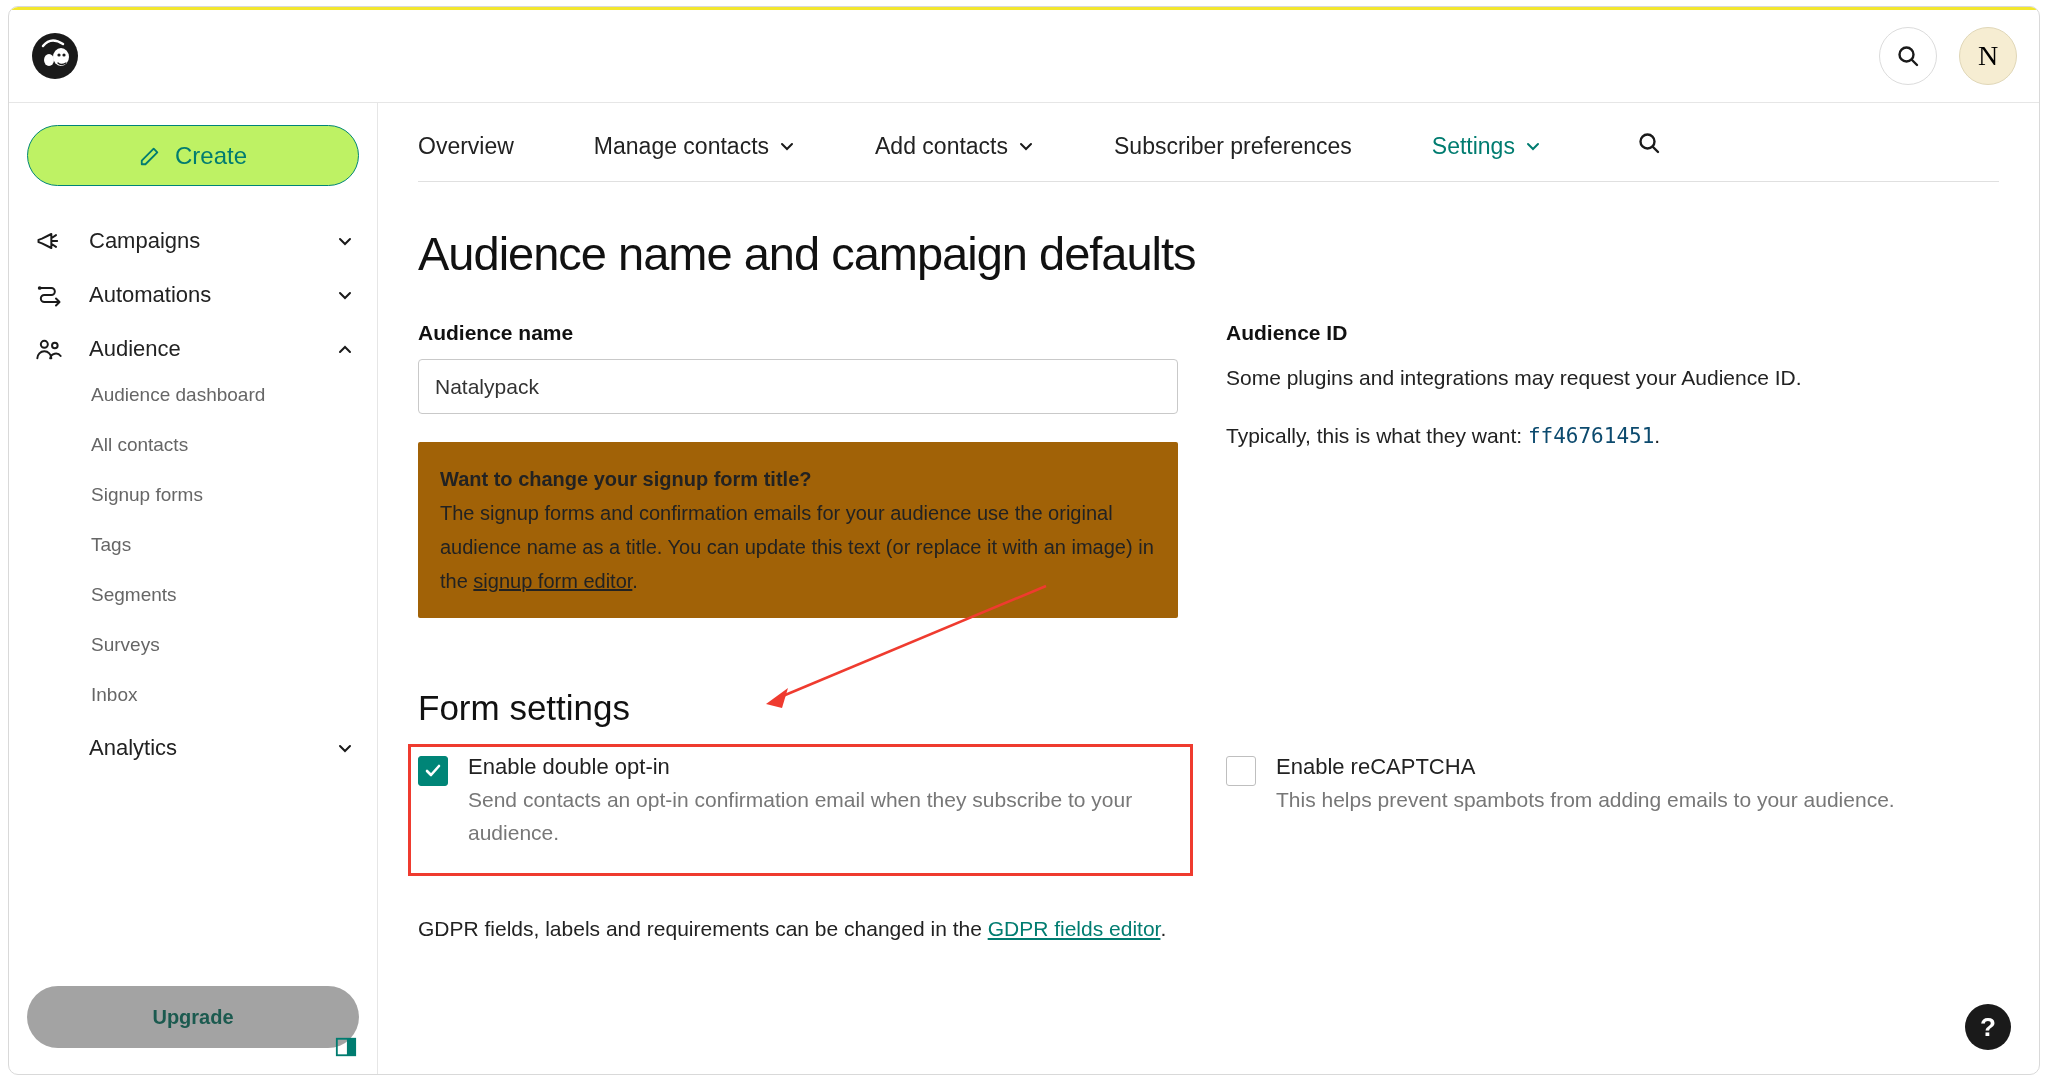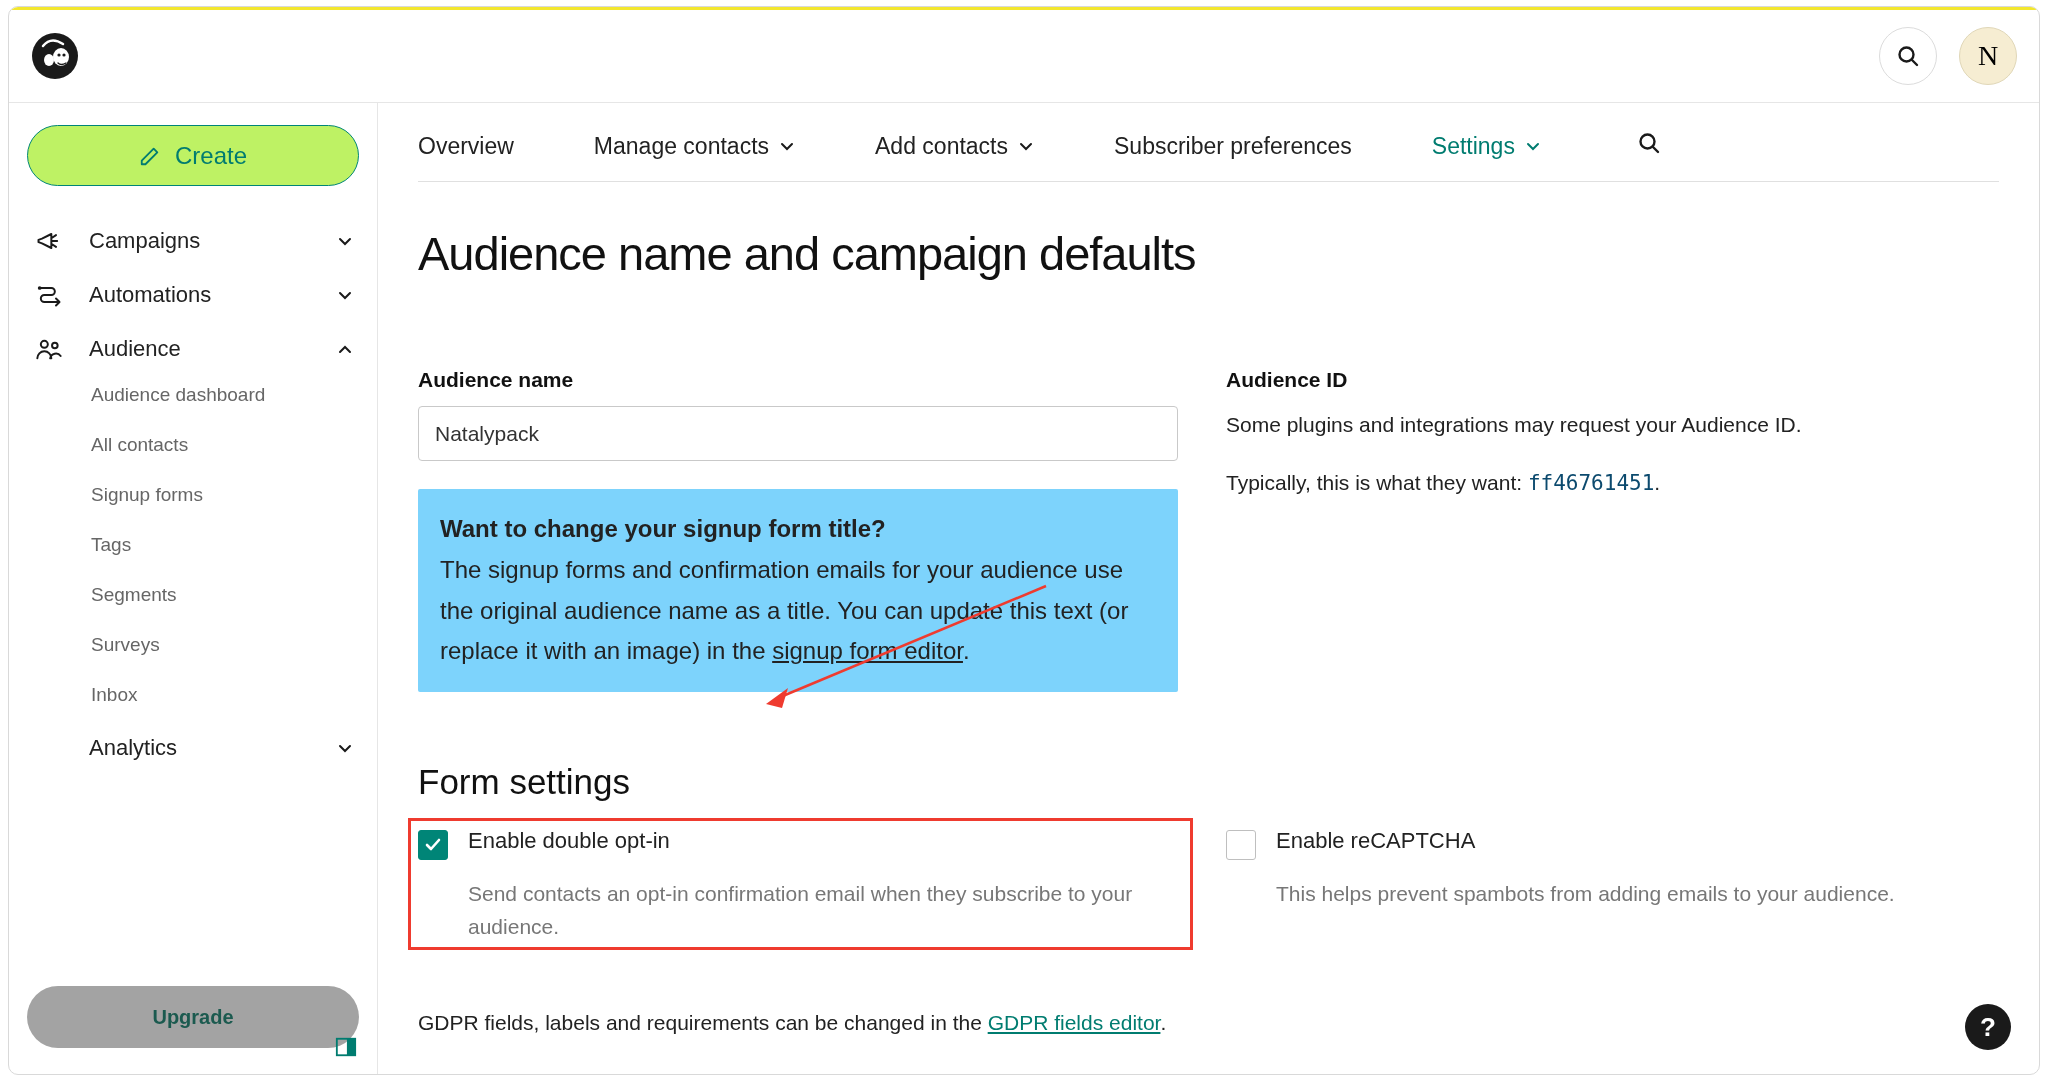--- a/index.html
+++ b/index.html
@@ -83,43 +83,43 @@
       display: flex; align-items: center; gap: 80px; padding: 28px 0 20px 0;
       border-bottom: 1px solid #e0e0e0; font-size: 23px;
     }
     .tab { color: #222; cursor: pointer; display: flex; align-items: center; gap: 10px; font-weight: 500;}
     .tab.active { color: #007c70; }
     .tabs .spacer { flex: 1; }
     .page-title { font-size: 47px; font-weight: 500; letter-spacing: -1px; margin: 44px 0 40px 0; color: #111;}
     .two-col { display: flex; gap: 48px; }
     .col-left { width: 760px; }
     .col-right { flex: 1; }
-    .field-label { font-size: 21px; font-weight: 600; margin-bottom: 14px; color: #111; margin-top: 47px;}
+    .field-label { font-size: 21px; font-weight: 600; margin-bottom: 14px; color: #111;}
     .text-input {
       width: 100%; height: 55px; border: 1px solid #c9c9c9; border-radius: 4px;
       padding: 0 16px; font-size: 21px; color: #333; background: #fff;
     }
     .info-box {
-      background: #7dd3fc; border-radius: 2px; padding: 20px 22px; margin-top: 28px;
-      font-size: 24px; color: #222; line-height: 1.7;
+      background: #a16207; border-radius: 2px; padding: 20px 22px; margin-top: 28px;
+      font-size: 20px; color: #222; line-height: 1.7;
     }
     .info-box .q { font-weight: 600; }
     .info-box a { color: #222; text-decoration: underline; cursor: pointer; }
     .aud-id-text { font-size: 21px; color: #222; line-height: 1.8; }
     .aud-id-code { font-family: ui-monospace, Menlo, Consolas, monospace; color: #0c4a6e; }
     .section-title { font-size: 35px; font-weight: 500; margin: 70px 0 26px 0; color: #111;}
     .checkbox-row { display: flex; gap: 48px; position: relative;}
     .chk-block { display: flex; gap: 20px; }
     .chk {
       width: 30px; height: 30px; border-radius: 3px; border: 1.5px solid #bfbfbf;
       display: flex; align-items: center; justify-content: center; cursor: pointer; flex-shrink: 0;
       margin-top: 2px;
     }
     .chk.checked { background: #008577; border-color: #008577; }
-    .chk-text .t1 { font-size: 22px; color: #222; margin-bottom: 24px;}
+    .chk-text .t1 { font-size: 22px; color: #222; margin-bottom: 4px;}
     .chk-text .t2 { font-size: 21px; color: #777; line-height: 1.55;}
     .red-box {
       position: absolute; border: 3px solid #ef3b2f; pointer-events: none;
       left: -10px; top: -10px; width: 785px; height: 132px;
     }
     .gdpr-line { font-size: 21px; color: #222; margin-top: 68px;}
     .gdpr-line a { color: #007c70; text-decoration: underline; cursor: pointer;}
     .help-fab {
       position: absolute; right: 28px; bottom: 24px; width: 46px; height: 46px;
       border-radius: 50%; background: #1a1a1a; color: #fff; display: flex;

